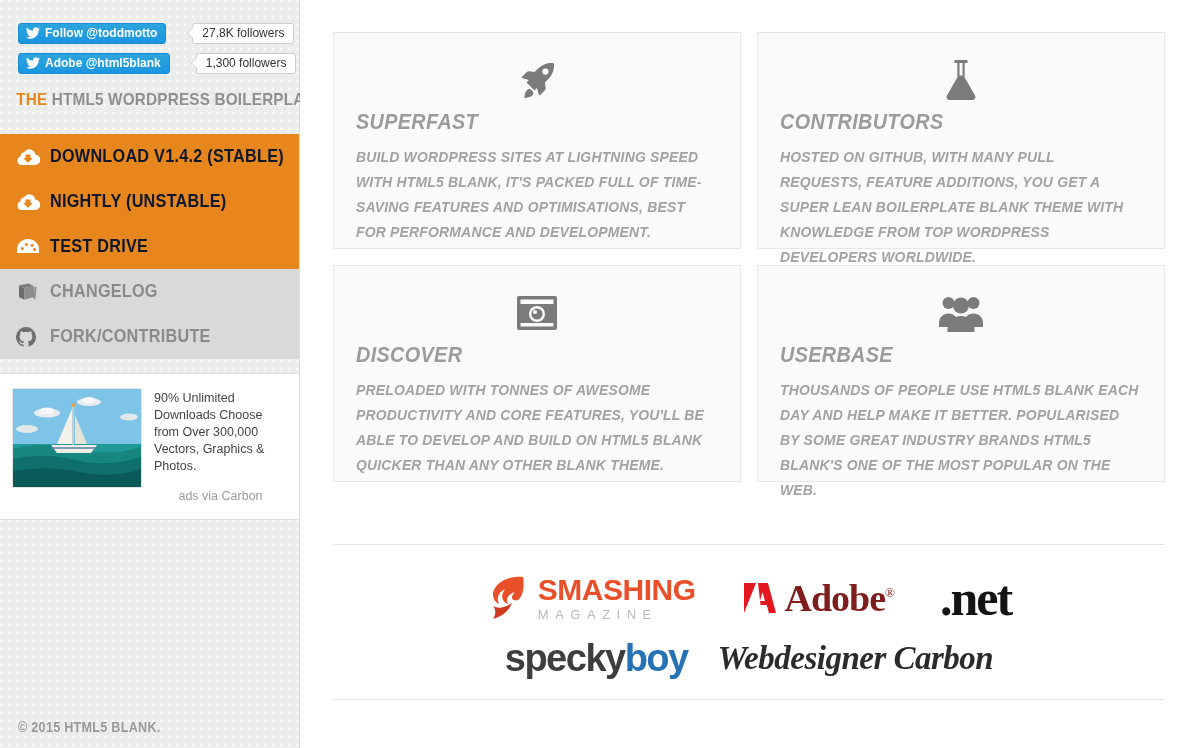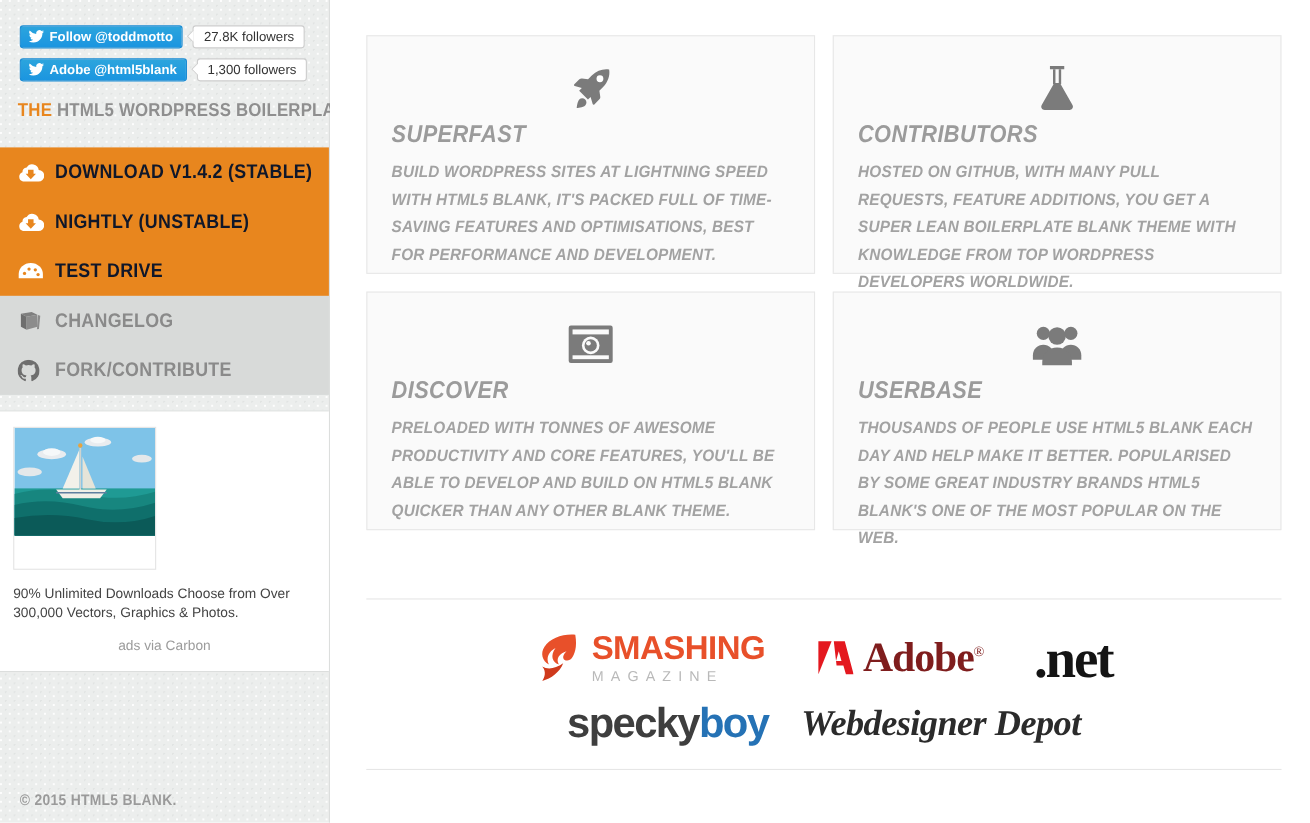--- a/index.html
+++ b/index.html
@@ -49,21 +49,21 @@
     line-height: 27px;
     letter-spacing: 0.4px;
     color: #8f8f8f;
     text-transform: uppercase;
     transform: scaleX(0.86);
     transform-origin: left top;
   }
 
   
   .social { padding: 22px 0 0 18px; }
-  .tw-row { display: flex; align-items: center; height: 22px; margin-bottom: 8px; }
+  .tw-row { display: flex; align-items: center; height: 22px; margin-bottom: 8px; gap: 17px; }
   .tw-btn {
     display: flex; align-items: center; gap: 5px;
     height: 21px; padding: 0 8px 0 7px;
     background: linear-gradient(#2ca5dd, #1b95e0);
     border: 1px solid #1a8cd4;
     border-radius: 3px;
     color: #ffffff;
     font-size: 12px;
     font-weight: bold;
     white-space: nowrap;
@@ -135,21 +135,20 @@
 
   
   .ad {
     margin: 14px 0 0 0;
     background: #ffffff;
     border-top: 1px solid #dcdedd;
     border-bottom: 1px solid #dcdedd;
     padding: 14px 12px 16px 12px;
     display: flex;
     gap: 12px;
-    flex-direction: column;
   }
   .ad-img {
     width: 130px; height: 100px; flex: 0 0 130px;
     border: 1px solid #e4e4e4;
     overflow: hidden;
   }
   .ad-copy { flex: 1; padding-top: 2px; }
   .ad-text {
     font-size: 12.5px;
     line-height: 17px;
@@ -517,21 +516,21 @@
         <div class="logo">
           <span class="dotnet">.net</span>
         </div>
       </div>
 
       <div class="logo-row second">
         <div class="logo">
           <span class="specky"><span class="s1">specky</span><span class="s2">boy</span></span>
         </div>
         <div class="logo">
-          <span class="wdd">Webdesigner Depot</span>
+          <span class="wdd">Webdesigner Carbon</span>
         </div>
       </div>
 
       <div class="logo-divider"></div>
     </section>
 
   </main>
 </div>
 
 </body></html>

